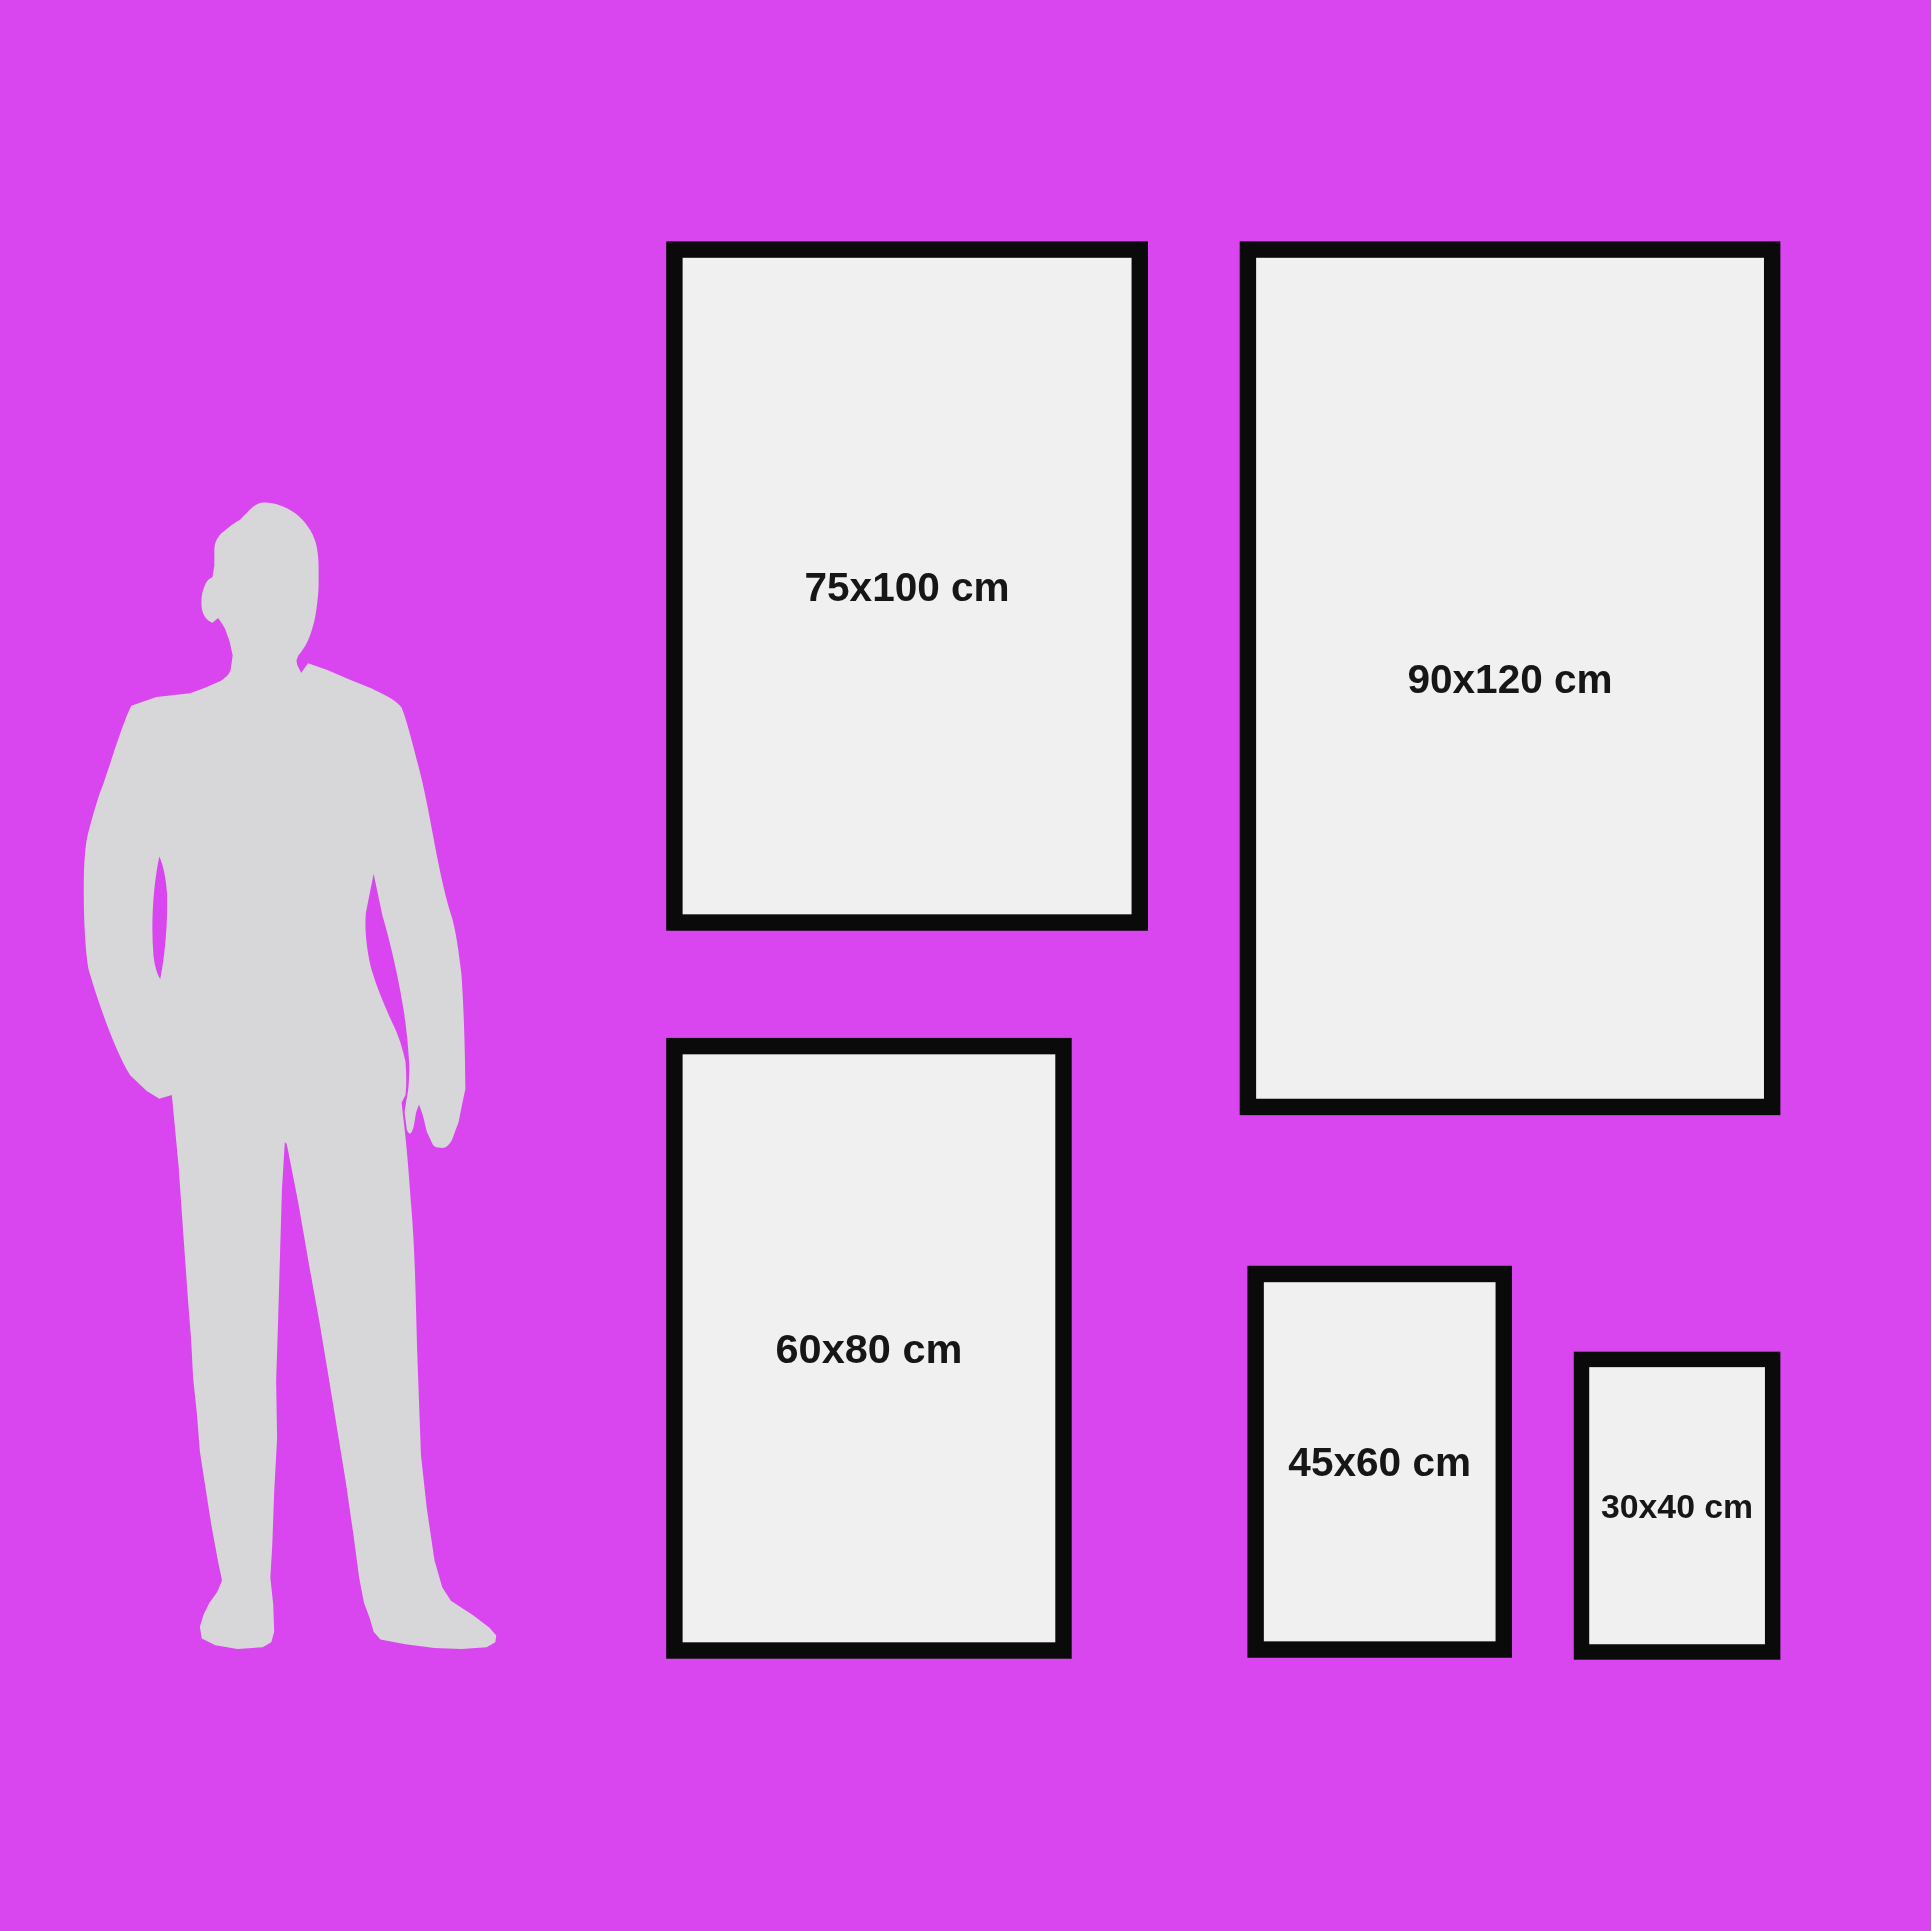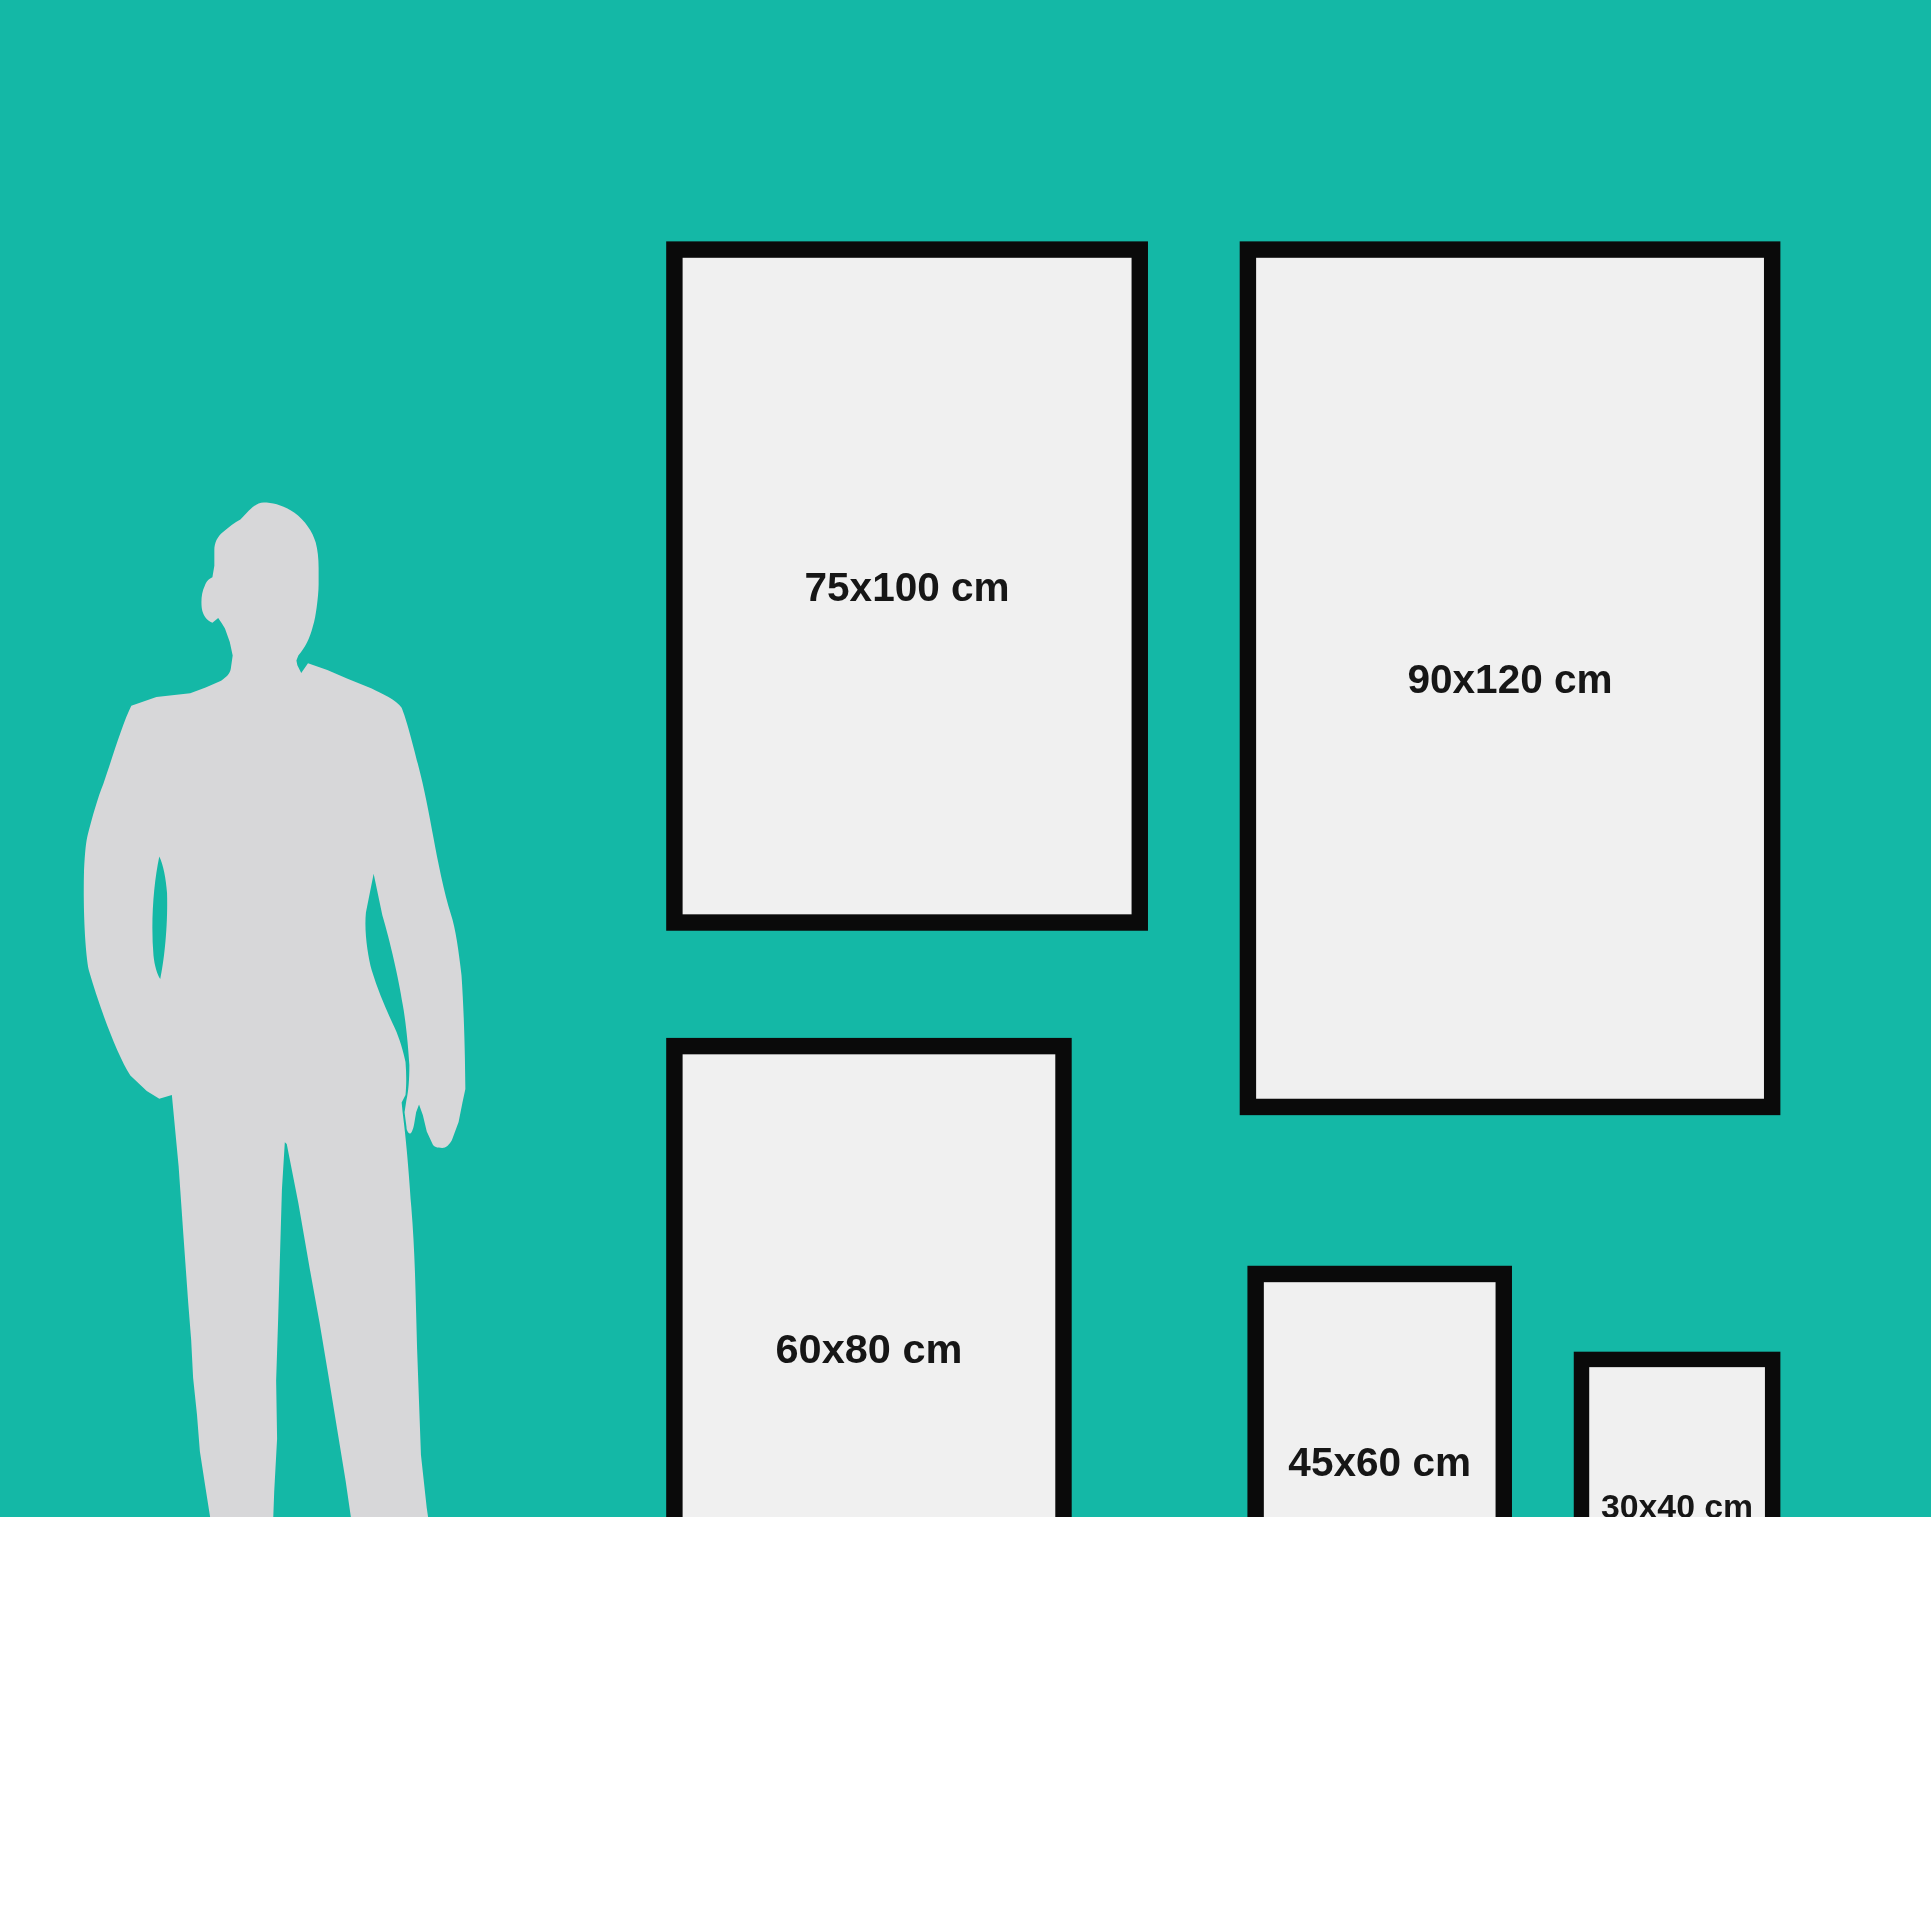--- a/index.html
+++ b/index.html
@@ -1,16 +1,16 @@
 <!DOCTYPE html>
 <html><head>
 <meta charset="utf-8">
 <style>
   html,body{margin:0;padding:0;background:#ffffff;}
-  .page{position:relative;width:1931px;height:1517px;background:#14b8a6;overflow:hidden;
+  .page{position:relative;width:1931px;height:1931px;background:#d946ef;overflow:hidden;
         font-family:"Liberation Sans", sans-serif;}
   svg{position:absolute;left:0;top:0;}
   .lbl{font-family:"Liberation Sans", sans-serif;font-weight:bold;fill:#161616;}
 </style>
 </head>
 <body>
 <div class="page">
 <svg width="1931" height="1931" viewBox="0 0 2000 2000">
 
   <path fill="#d7d7d9" fill-rule="evenodd" d="

